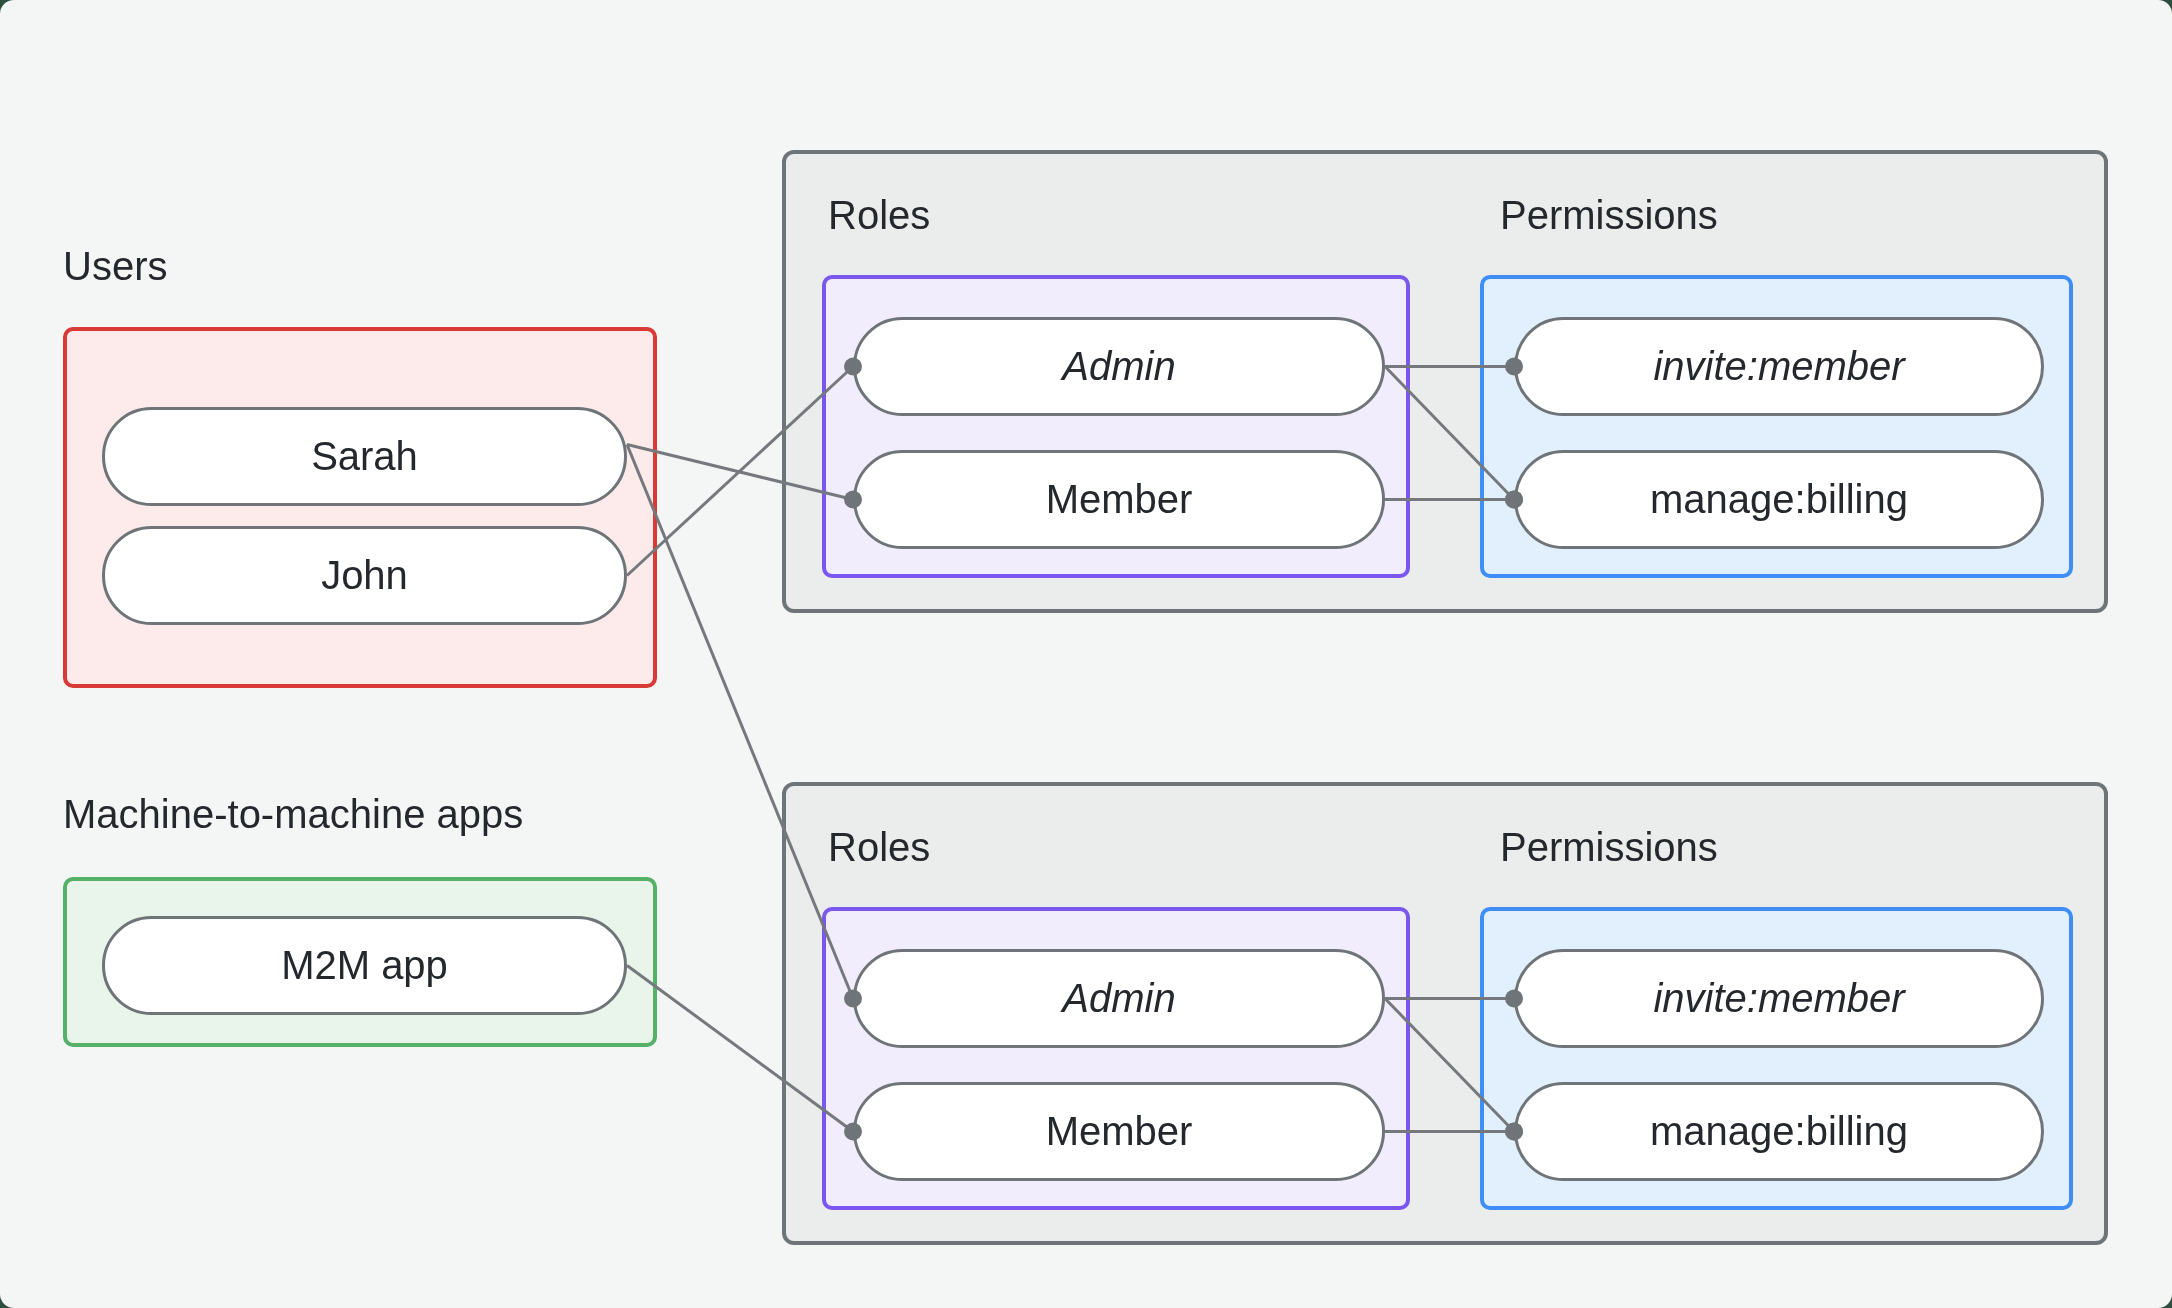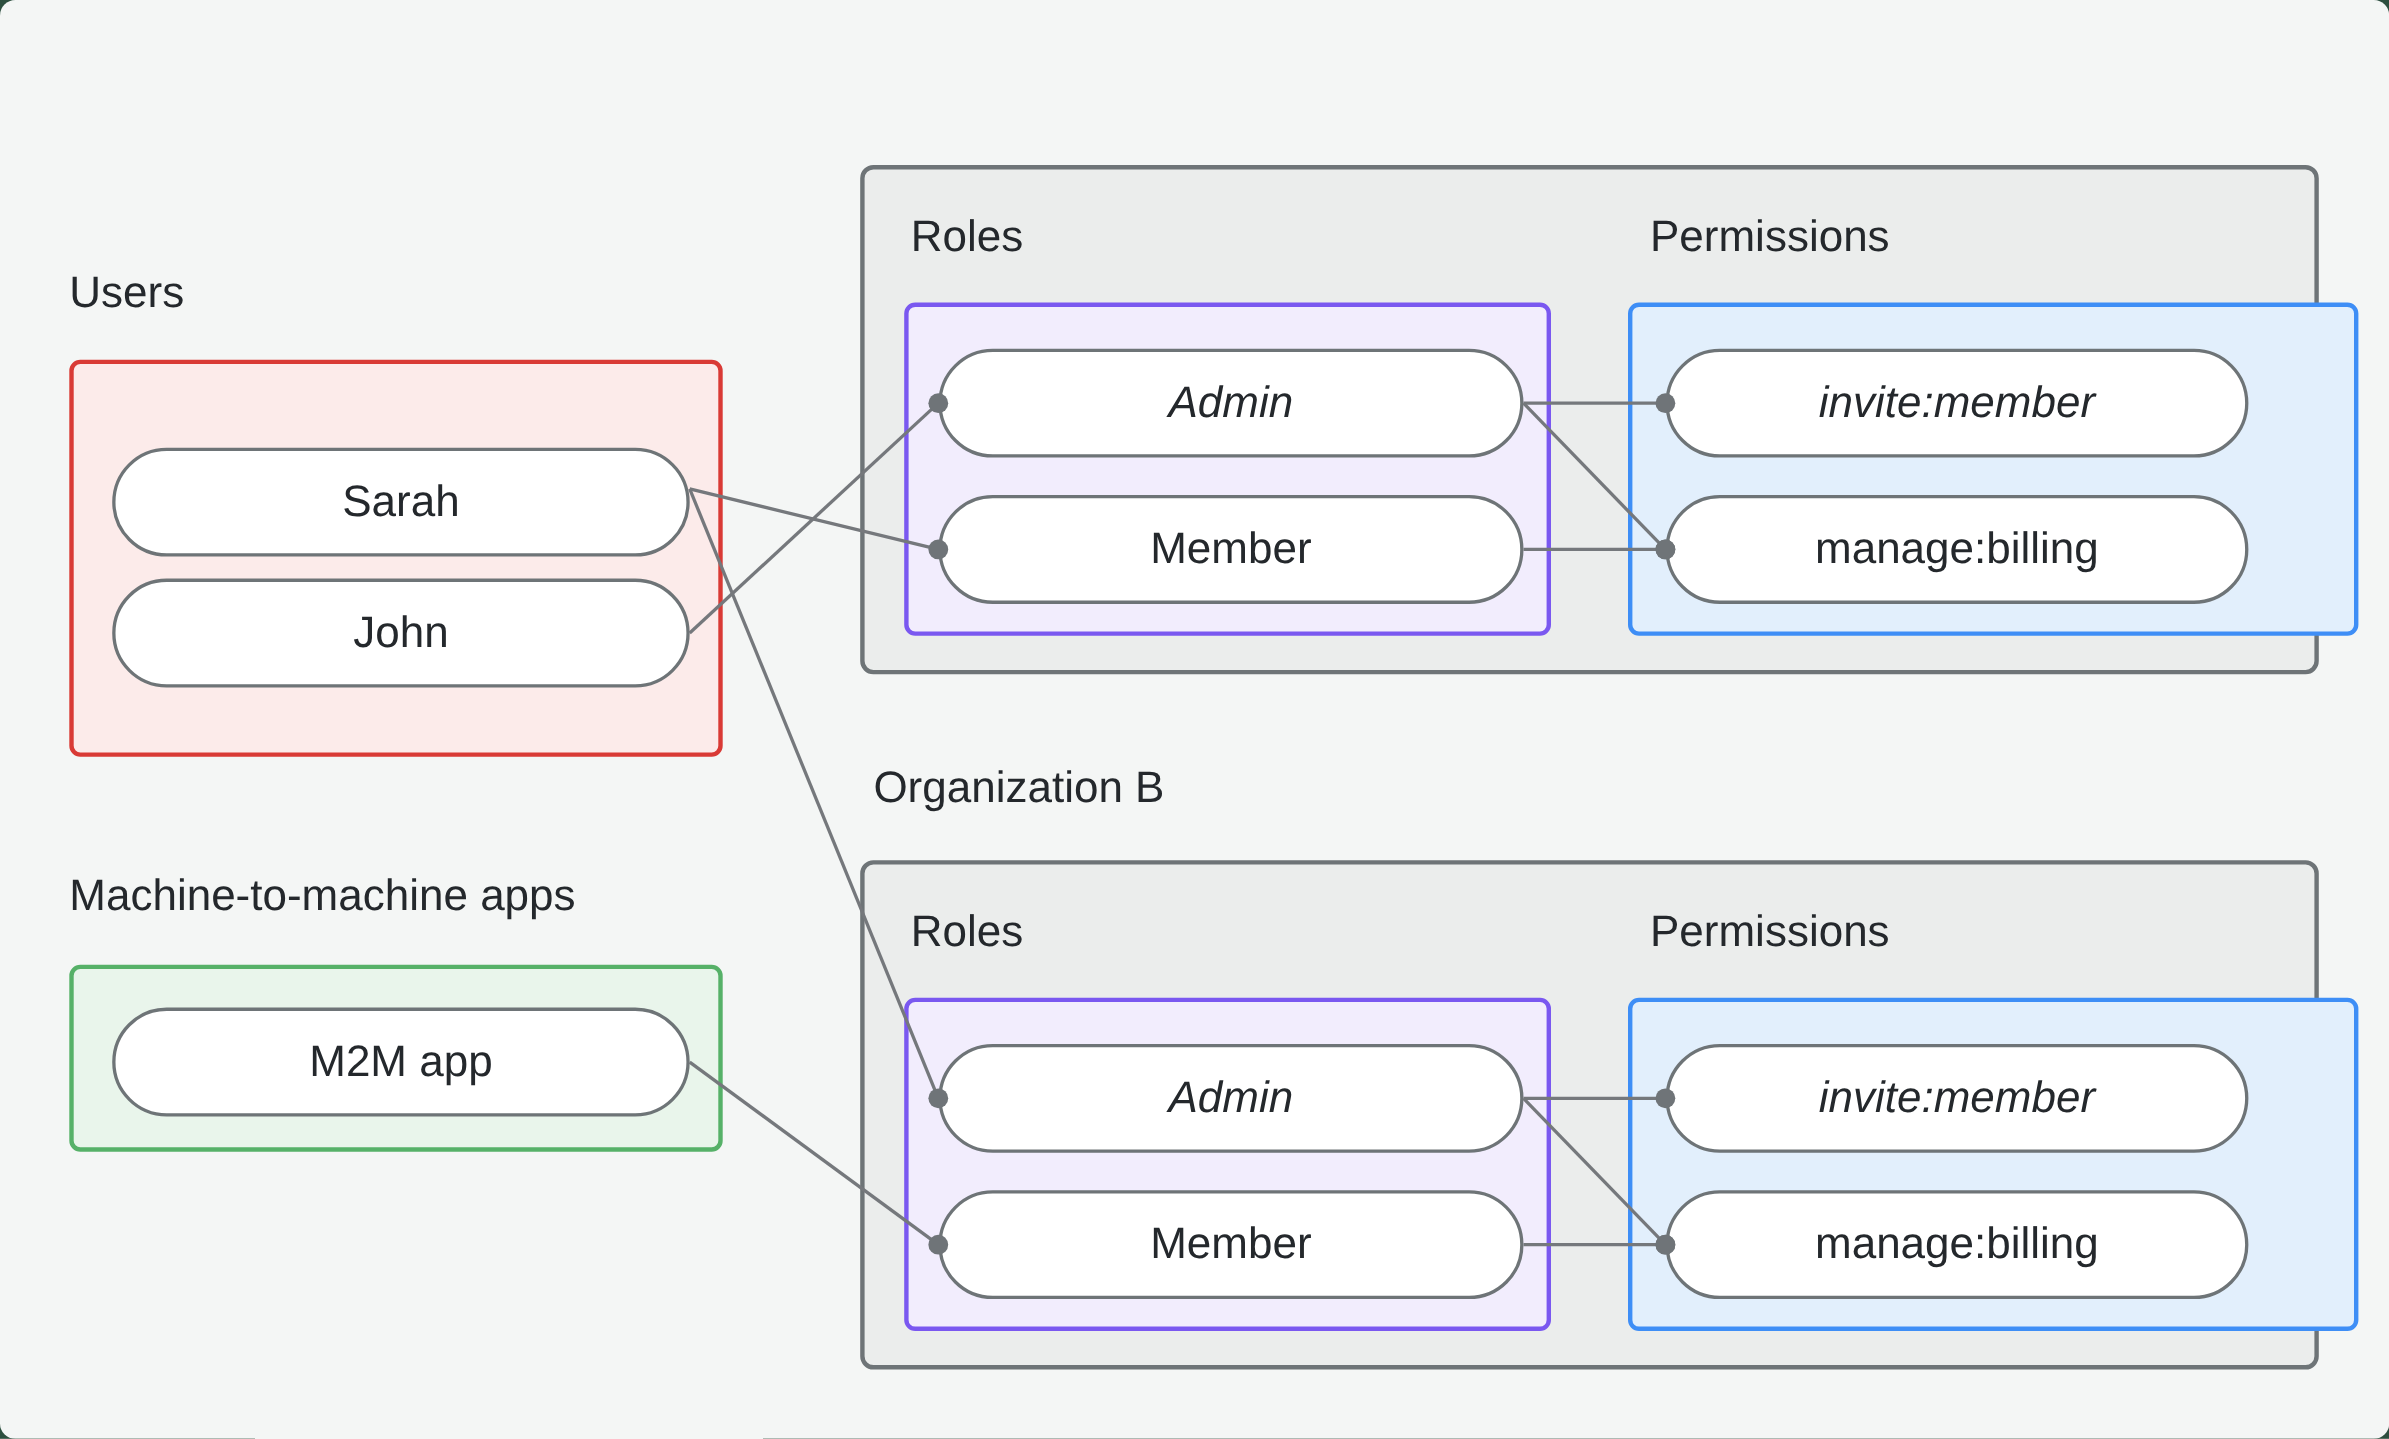--- a/index.html
+++ b/index.html
@@ -44,21 +44,21 @@
   .org-a-label { left: 794px; top: 62px; }
   .org-b-label { left: 794px; top: 694px; }
   .inner-label-roles { left: 42px; top: 39px; }
   .inner-label-perms { left: 714px; top: 39px; }
   .subbox { position: absolute; border-radius: 10px; box-sizing: border-box; }
   .roles-box {
     left: 36px; top: 121px; width: 588px; height: 303px;
     background: var(--roles_bg); border: 4px solid var(--roles_border);
   }
   .perms-box {
-    left: 694px; top: 121px; width: 664px; height: 303px;
+    left: 694px; top: 121px; width: 593px; height: 303px;
     background: var(--permissions_bg); border: 4px solid var(--permissions_border);
   }
   .pill {
     position: absolute;
     height: 99px;
     background: var(--pill_bg, #fff);
     border: 3px solid var(--pill_border, #6e7477);
     border-radius: 49.5px;
     box-sizing: border-box;
     display: flex; align-items: center; justify-content: center;
@@ -102,21 +102,20 @@
       <div class="pill sub-row-0">Admin</div>
       <div class="pill sub-row-1">Member</div>
     </div>
     <div class="label inner-label-perms">Permissions</div>
     <div class="subbox perms-box">
       <div class="pill sub-row-0">invite:member</div>
       <div class="pill sub-row-1">manage:billing</div>
     </div>
   </div>
 
-  <div class="label org-b-label">Organization B</div>
   <div class="org-box org-b">
     <div class="label inner-label-roles">Roles</div>
     <div class="subbox roles-box">
       <div class="pill sub-row-0">Admin</div>
       <div class="pill sub-row-1">Member</div>
     </div>
     <div class="label inner-label-perms">Permissions</div>
     <div class="subbox perms-box">
       <div class="pill sub-row-0">invite:member</div>
       <div class="pill sub-row-1">manage:billing</div>

